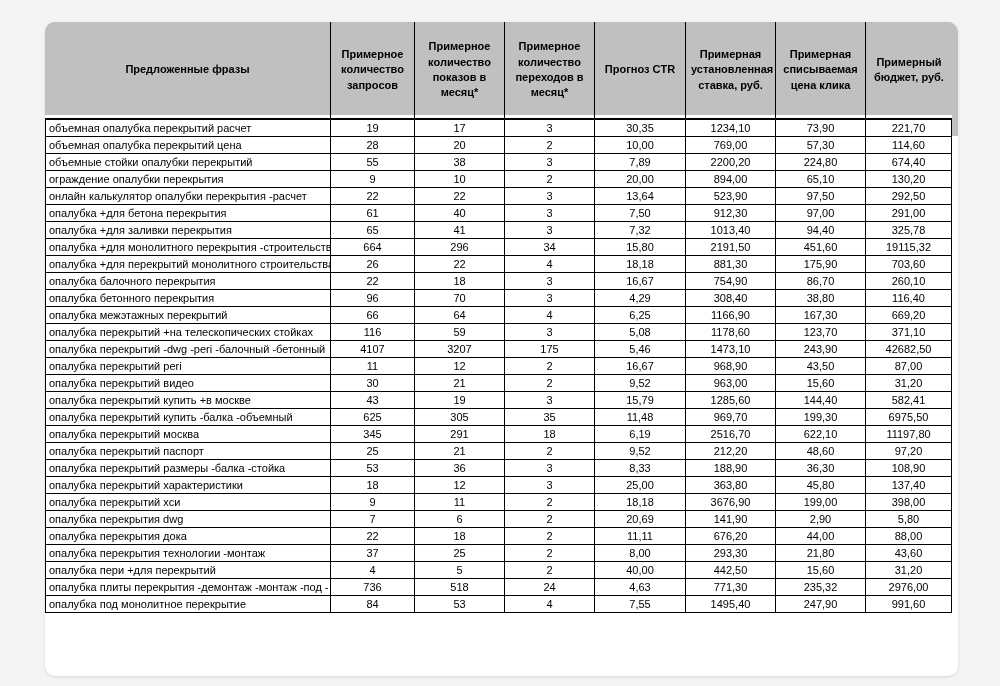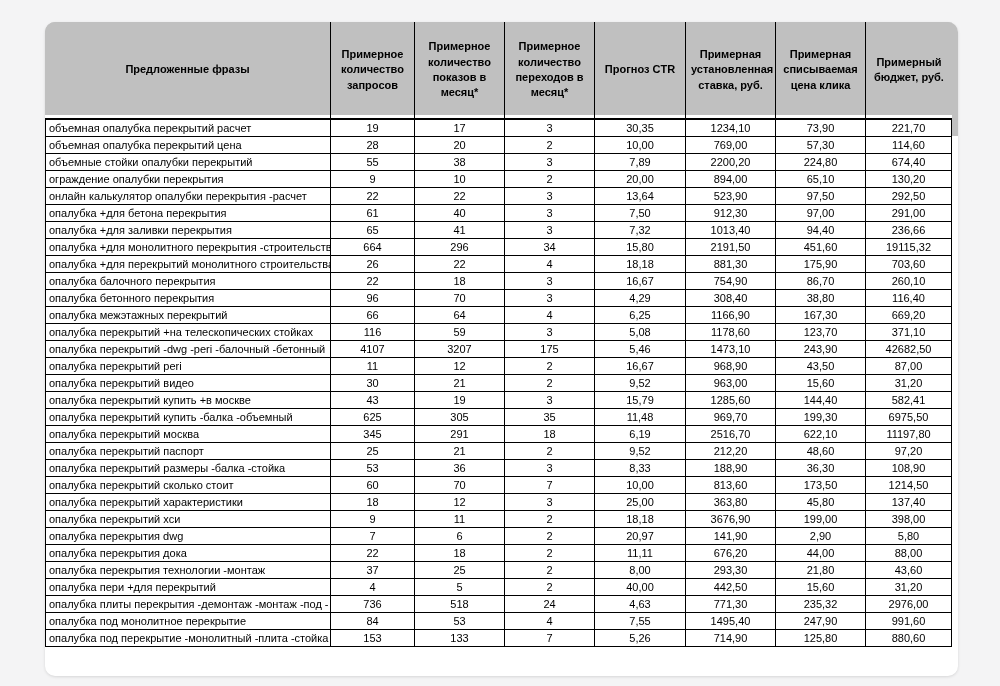--- a/index.html
+++ b/index.html
@@ -165,21 +165,21 @@
           <td class="num">291,00</td>
         </tr>
         <tr>
           <td class="phrase">опалубка +для заливки перекрытия</td>
           <td class="num">65</td>
           <td class="num">41</td>
           <td class="num">3</td>
           <td class="num">7,32</td>
           <td class="num">1013,40</td>
           <td class="num">94,40</td>
-          <td class="num">236,66</td>
+          <td class="num">325,78</td>
         </tr>
         <tr>
           <td class="phrase">опалубка +для монолитного перекрытия -строительство</td>
           <td class="num">664</td>
           <td class="num">296</td>
           <td class="num">34</td>
           <td class="num">15,80</td>
           <td class="num">2191,50</td>
           <td class="num">451,60</td>
           <td class="num">19115,32</td>
@@ -308,30 +308,20 @@
           <td class="phrase">опалубка перекрытий размеры -балка -стойка</td>
           <td class="num">53</td>
           <td class="num">36</td>
           <td class="num">3</td>
           <td class="num">8,33</td>
           <td class="num">188,90</td>
           <td class="num">36,30</td>
           <td class="num">108,90</td>
         </tr>
         <tr>
-          <td class="phrase">опалубка перекрытий сколько стоит</td>
-          <td class="num">60</td>
-          <td class="num">70</td>
-          <td class="num">7</td>
-          <td class="num">10,00</td>
-          <td class="num">813,60</td>
-          <td class="num">173,50</td>
-          <td class="num">1214,50</td>
-        </tr>
-        <tr>
           <td class="phrase">опалубка перекрытий характеристики</td>
           <td class="num">18</td>
           <td class="num">12</td>
           <td class="num">3</td>
           <td class="num">25,00</td>
           <td class="num">363,80</td>
           <td class="num">45,80</td>
           <td class="num">137,40</td>
         </tr>
         <tr>
@@ -342,21 +332,21 @@
           <td class="num">18,18</td>
           <td class="num">3676,90</td>
           <td class="num">199,00</td>
           <td class="num">398,00</td>
         </tr>
         <tr>
           <td class="phrase">опалубка перекрытия dwg</td>
           <td class="num">7</td>
           <td class="num">6</td>
           <td class="num">2</td>
-          <td class="num">20,97</td>
+          <td class="num">20,69</td>
           <td class="num">141,90</td>
           <td class="num">2,90</td>
           <td class="num">5,80</td>
         </tr>
         <tr>
           <td class="phrase">опалубка перекрытия дока</td>
           <td class="num">22</td>
           <td class="num">18</td>
           <td class="num">2</td>
           <td class="num">11,11</td>
@@ -397,25 +387,15 @@
         <tr>
           <td class="phrase">опалубка под монолитное перекрытие</td>
           <td class="num">84</td>
           <td class="num">53</td>
           <td class="num">4</td>
           <td class="num">7,55</td>
           <td class="num">1495,40</td>
           <td class="num">247,90</td>
           <td class="num">991,60</td>
         </tr>
-        <tr>
-          <td class="phrase">опалубка под перекрытие -монолитный -плита -стойка</td>
-          <td class="num">153</td>
-          <td class="num">133</td>
-          <td class="num">7</td>
-          <td class="num">5,26</td>
-          <td class="num">714,90</td>
-          <td class="num">125,80</td>
-          <td class="num">880,60</td>
-        </tr>
       </tbody>
   </table>
 </div>
 
 </body></html>

